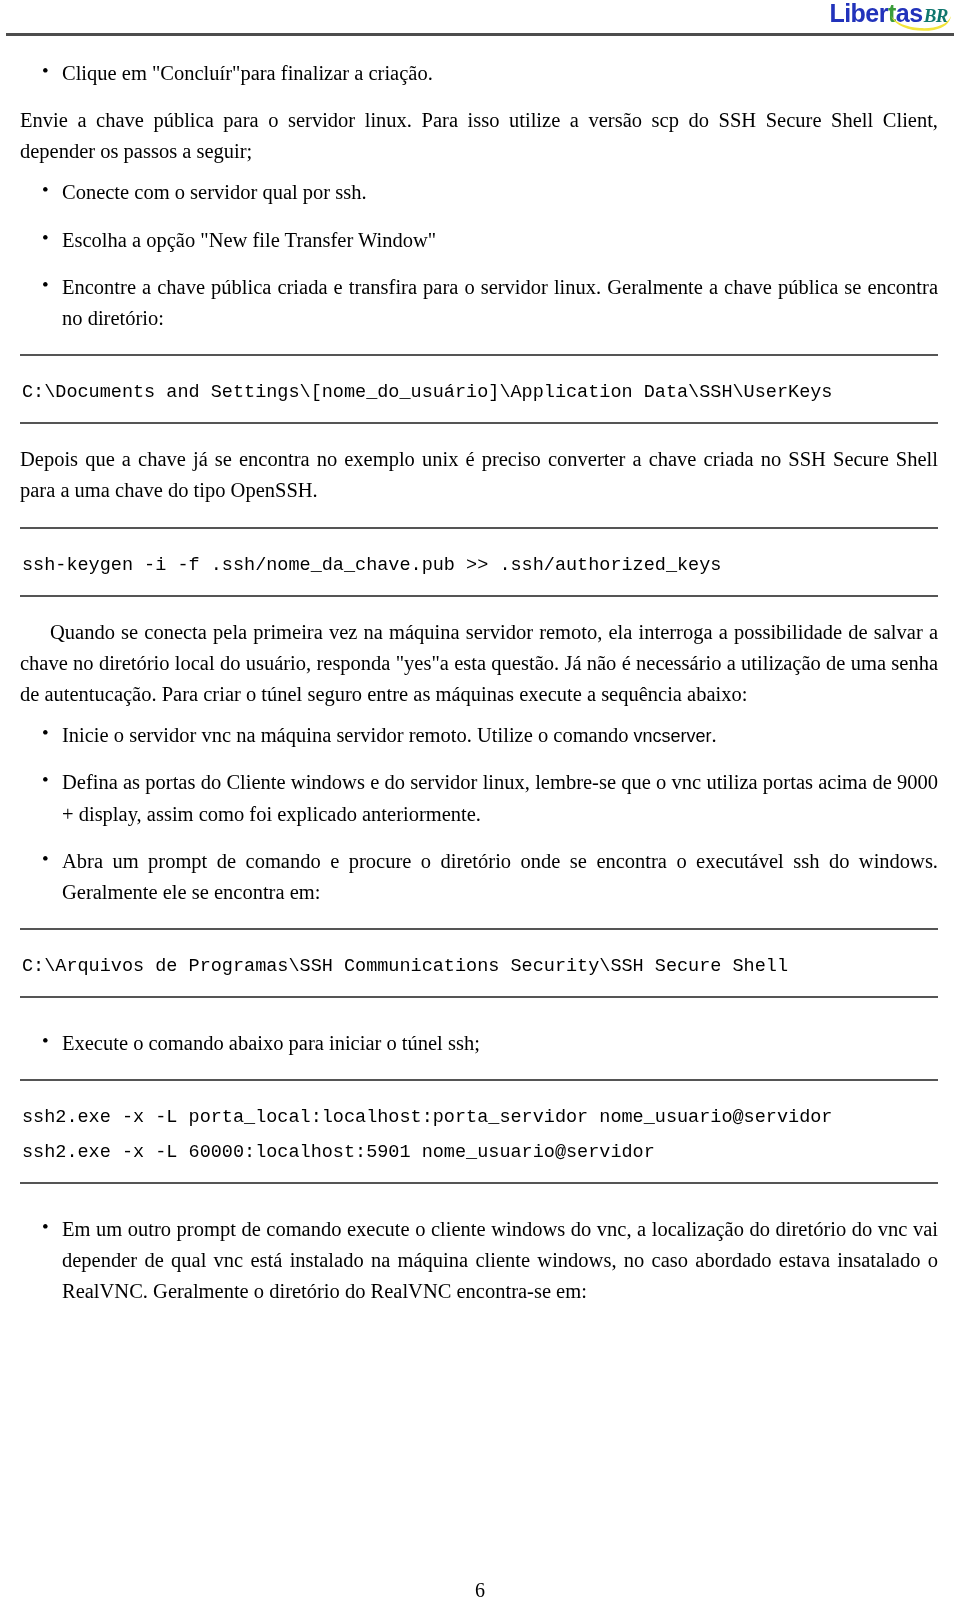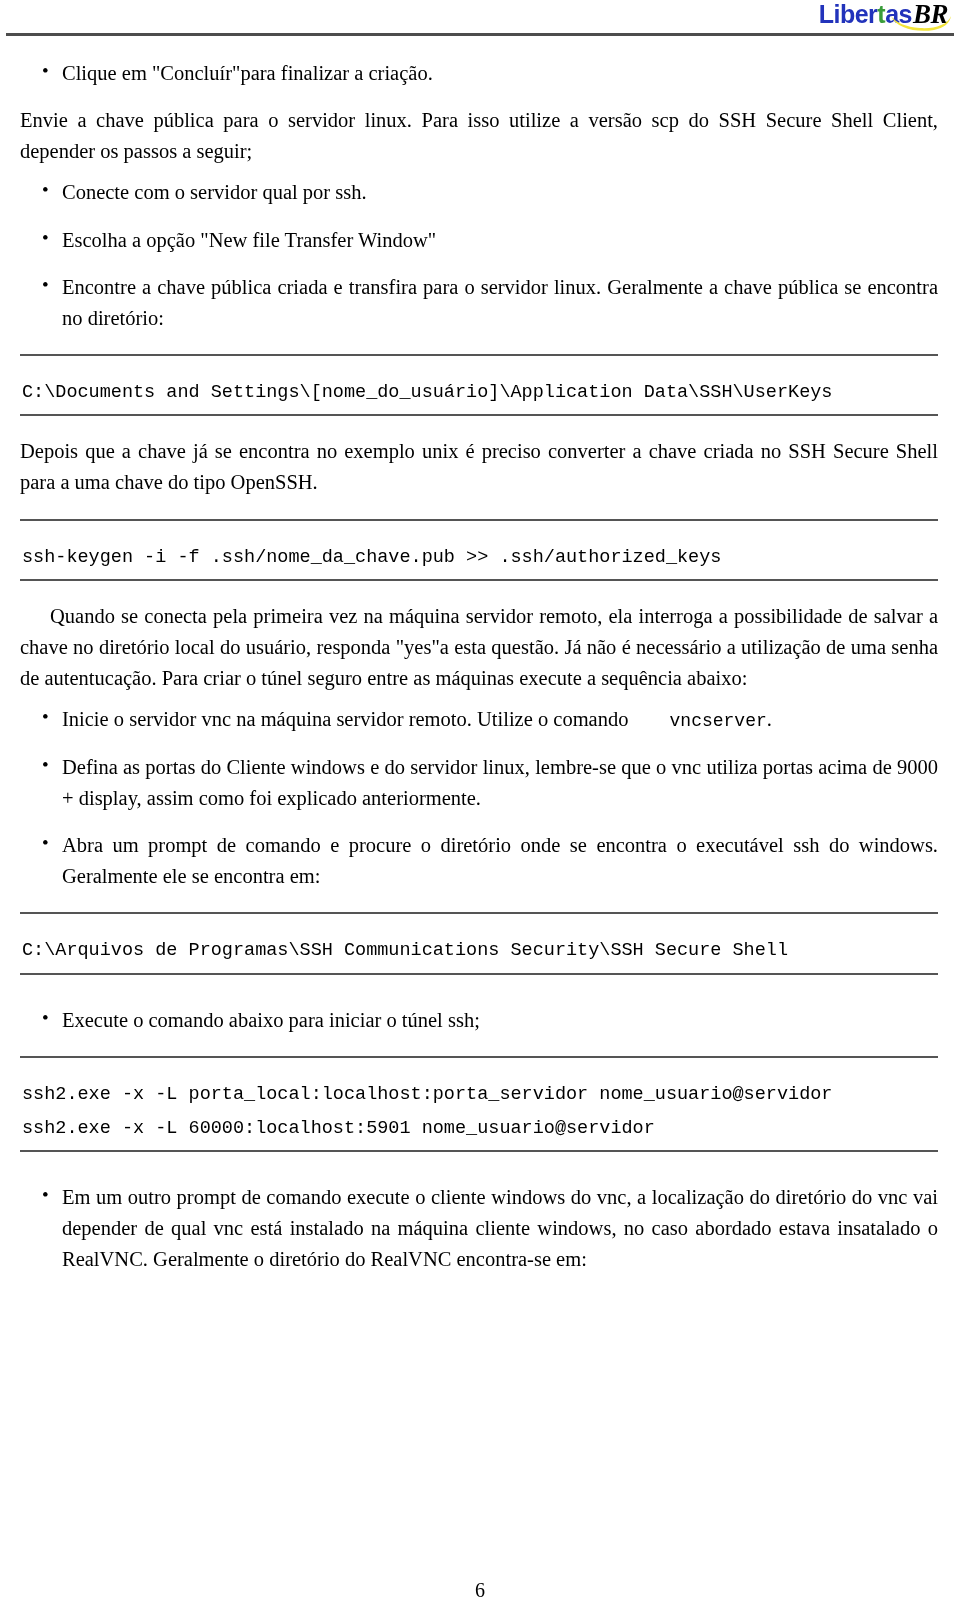--- a/index.html
+++ b/index.html
@@ -28,23 +28,23 @@
     font-family: "Liberation Sans", "DejaVu Sans", sans-serif;
     font-weight: bold;
     font-size: 25px;
     letter-spacing: -0.5px;
     line-height: 1;
     white-space: nowrap;
   }
   .logo-libertas { color: #2233bb; }
   .logo-libertas .l-green { color: #3a9c3a; }
   .logo-br {
-    color: #000000;
+    color: #0f766e;
     font-style: italic;
-    font-size: 27px;
+    font-size: 19px;
     font-family: "Liberation Serif", serif;
     font-weight: bold;
     margin-left: 1px;
   }
   .logo-swoosh {
     position: absolute;
     right: 8px;
     top: 14px;
     width: 62px;
     height: 18px;
@@ -90,31 +90,30 @@
     content: "•";
     position: absolute;
     left: 22px;
     top: -1px;
     font-size: 19px;
     line-height: 1.52;
   }
   ul.tight > li { margin-bottom: 6px; }
 
   .mono-inline {
-    font-family: Liberation Mono, monospace;
+    font-family: Liberation Sans, sans-serif;
     font-size: 18px;
-    margin-left: 36px;
   }
 
   
   .codebox {
     border-top: 2.5px solid #555555;
     border-bottom: 2.5px solid #555555;
     margin: 20px 0 20px 0;
-    padding: 20px 2px 4px 2px;
+    padding: 20px 2px 12px 2px;
   }
   .codebox .codeline {
     font-family: "Liberation Mono", "DejaVu Sans Mono", monospace;
     font-size: 18.5px;
     line-height: 1.85;
     white-space: pre;
     letter-spacing: 0px;
     color: #000;
   }
 

